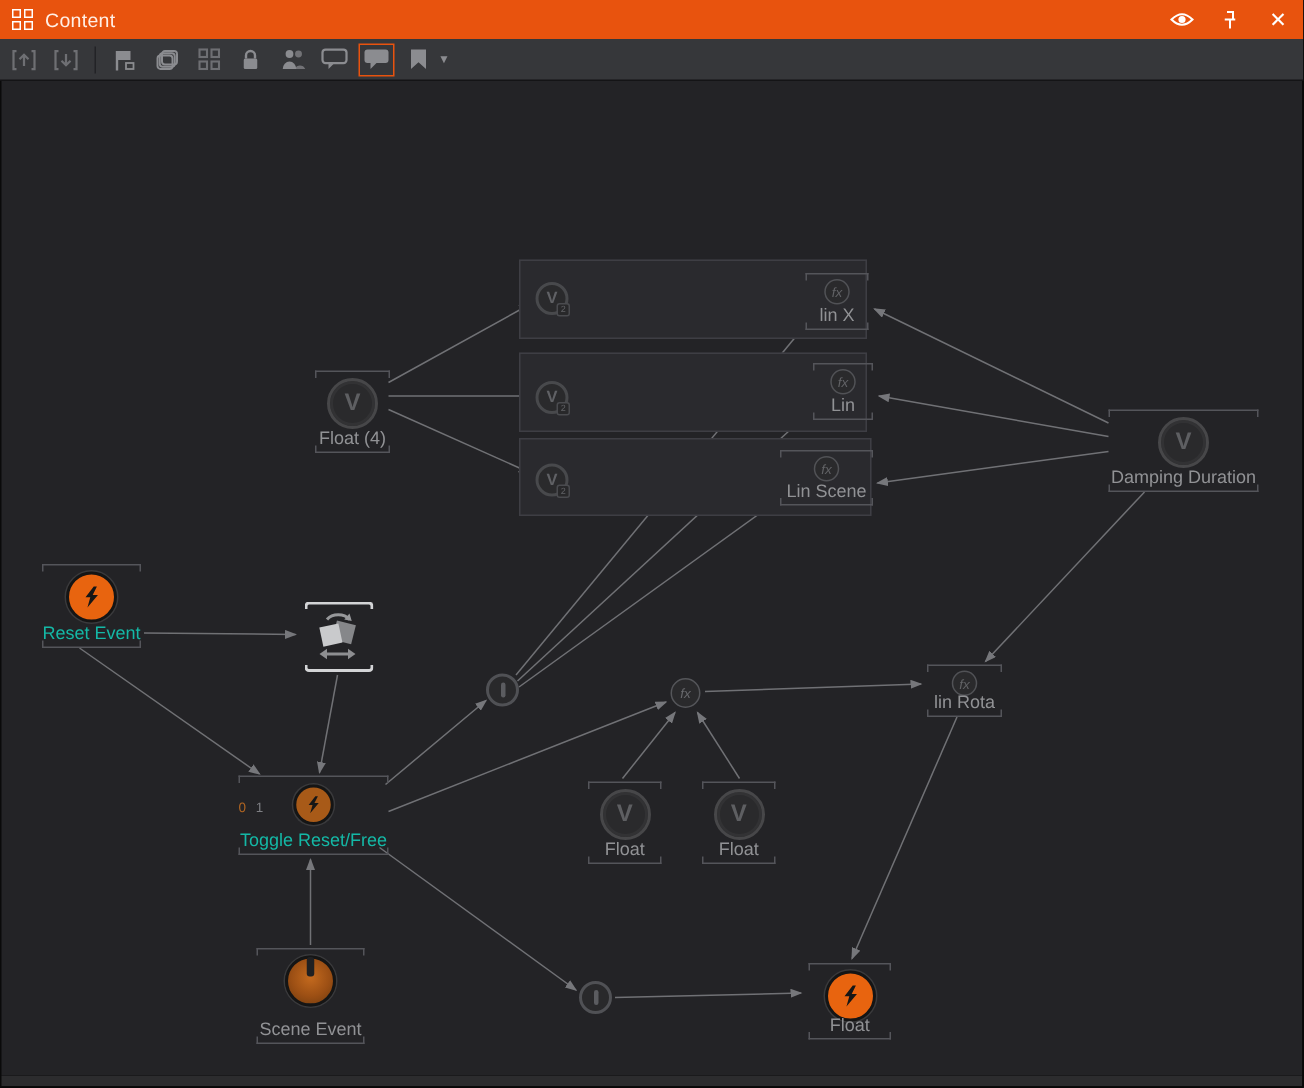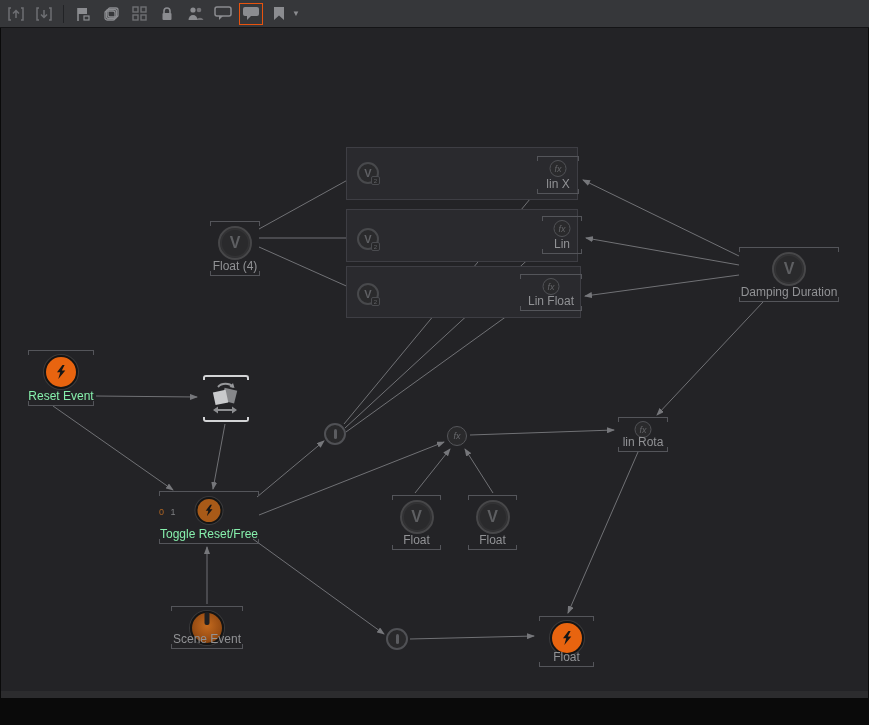--- a/index.html
+++ b/index.html
@@ -38,21 +38,21 @@
 
   .node { position:absolute; }
   .bk { position:absolute; left:0; right:0; height:5px; border:1px solid #54555a; pointer-events:none; }
   .bk.t { top:0; border-bottom:none; }
   .bk.b { bottom:0; border-top:none; }
   .node.sel .bk { border-color:#d3d4d6; border-width:2px; }
   .node.sel .bk.t { border-bottom:none; border-radius:3px 3px 0 0; }
   .node.sel .bk.b { border-top:none; border-radius:0 0 3px 3px; }
 
   .lbl { position:absolute; left:0; right:0; bottom:3px; text-align:center; font-size:12px; color:#919295; white-space:nowrap; }
-  .lbl.emph { color:#86efac; }
+  .lbl.emph { color:#14b8a6; }
   .ic { position:absolute; left:50%; transform:translateX(-50%); }
 
   .ic-value { width:34px; height:34px; border-radius:50%; background:#2a2a2c; border:2px solid #474749;
               box-shadow:inset 0 0 0 2px #323234; display:flex; align-items:center; justify-content:center; }
   .ic-value span { color:#5e5f62; font-size:16px; font-weight:700; }
 
   .ic-fx { width:17px; height:17px; border-radius:50%; border:1px solid #515256; background:#2a2a2c;
            color:#626366; font-size:9px; font-style:italic; display:flex; align-items:center; justify-content:center; }
 
   .ic-bolt { width:34px; height:34px; border-radius:50%; background:#e8640f; border:2px solid #151515;
@@ -75,20 +75,43 @@
   .dot-v2 { width:22px; height:22px; background:#2a2a2c; border:2px solid #48494c; color:#606165; font-size:11px; font-weight:700; }
   .dot-v2 b { position:absolute; right:-3px; bottom:-3px; width:9px; height:9px; border:1px solid #4a4b4f;
               background:#28282a; border-radius:2px; font-size:6px; color:#606165; font-weight:400;
               display:flex; align-items:center; justify-content:center; }
 </style>
 </head>
 <body>
 
 <div class="window">
 
+  <div class="titlebar">
+    <div class="tb-grid">
+        <i></i>
+        <i></i>
+        <i></i>
+        <i></i>
+      </div>
+    <span class="tb-title">Content</span>
+    <div class="tb-right">
+      <div class="tb-btn">
+        <svg width="16" height="12" viewBox="0 0 16 12">
+            <path d="M1,6 Q8,-1 15,6 Q8,13 1,6 Z" fill="none" stroke="#fff" stroke-width="1.4"></path>
+            <circle cx="8" cy="6" r="2.4" fill="#fff"></circle>
+          </svg>
+      </div>
+      <div class="tb-btn">
+        <svg width="12" height="13" viewBox="0 0 12 13">
+            <path d="M4,1 h4 v5 h1.5 M8,1 v5 M2.5,6 h7 M6,6 v6" fill="none" stroke="#fff" stroke-width="1.3"></path>
+          </svg>
+      </div>
+      <div class="tb-btn tb-close">✕</div>
+    </div>
+  </div>
 
   <div class="toolbar">
       <div class="tool-wrap">
         <div class="tool dim">
           <span style="display: flex;">
             <svg width="18" height="16" viewBox="0 0 18 16">
               <path d="M4,2 H2 V14 H4 M14,2 H16 V14 H14" fill="none" stroke="currentColor" stroke-width="1.5"></path>
               <path d="M9,12 V5 M6,7.5 L9,4.5 L12,7.5" fill="none" stroke="currentColor" stroke-width="1.5"></path>
             </svg>
           </span>
@@ -260,21 +283,21 @@
           <div class="node" style="left: 541px; top: 188px; width: 40px; height: 38px;">
             <div class="bk t"></div>
             <div class="bk b"></div>
             <div class="ic ic-fx" style="top:4px">fx</div>
             <div class="lbl">Lin</div>
           </div>
           <div class="node" style="left: 519px; top: 246px; width: 62px; height: 37px;">
             <div class="bk t"></div>
             <div class="bk b"></div>
             <div class="ic ic-fx" style="top:4px">fx</div>
-            <div class="lbl">Lin Float</div>
+            <div class="lbl">Lin Scene</div>
           </div>
           <div class="node" style="left: 617px; top: 389px; width: 50px; height: 35px;">
             <div class="bk t"></div>
             <div class="bk b"></div>
             <div class="ic ic-fx" style="top:4px">fx</div>
             <div class="lbl">lin Rota</div>
           </div>
           <div class="node" style="left: 27px; top: 322px; width: 66px; height: 56px;">
             <div class="bk t"></div>
             <div class="bk b"></div>
@@ -317,21 +340,21 @@
             <div class="lbl">Float</div>
           </div>
           <div class="node" style="left: 467px; top: 467px; width: 49px; height: 55px;">
             <div class="bk t"></div>
             <div class="bk b"></div>
             <div class="ic ic-value" style="top:5px">
               <span>V</span>
             </div>
             <div class="lbl">Float</div>
           </div>
-          <div class="node" style="left: 170px; top: 578px; width: 72px; height: 43px;">
+          <div class="node" style="left: 170px; top: 578px; width: 72px; height: 64px;">
             <div class="bk t"></div>
             <div class="bk b"></div>
             <div class="ic ic-power" style="top:5px">
               <i></i>
             </div>
             <div class="lbl">Scene Event</div>
           </div>
           <div class="node" style="left: 538px; top: 588px; width: 55px; height: 51px;">
             <div class="bk t"></div>
             <div class="bk b"></div>

